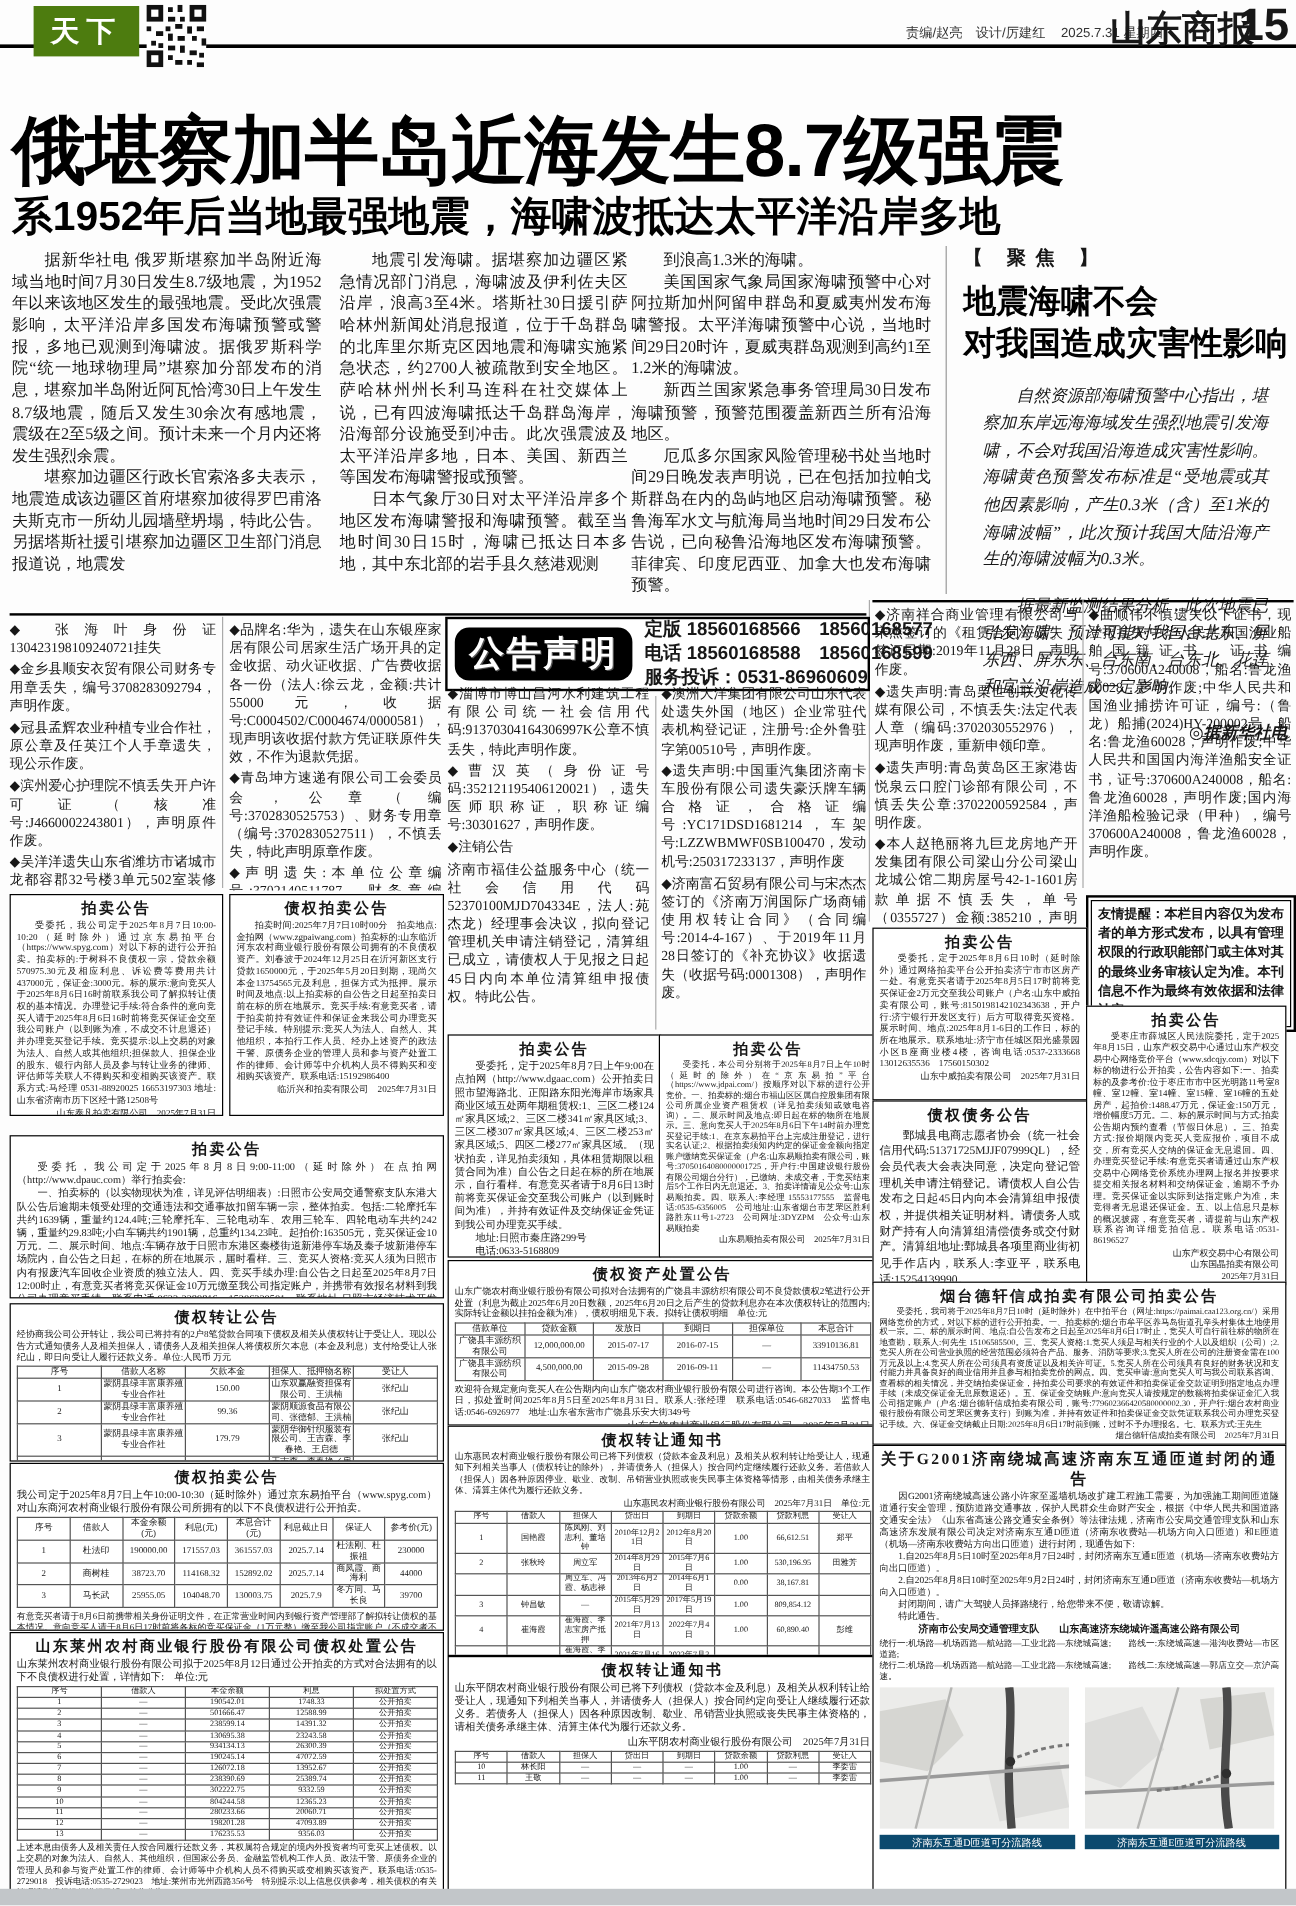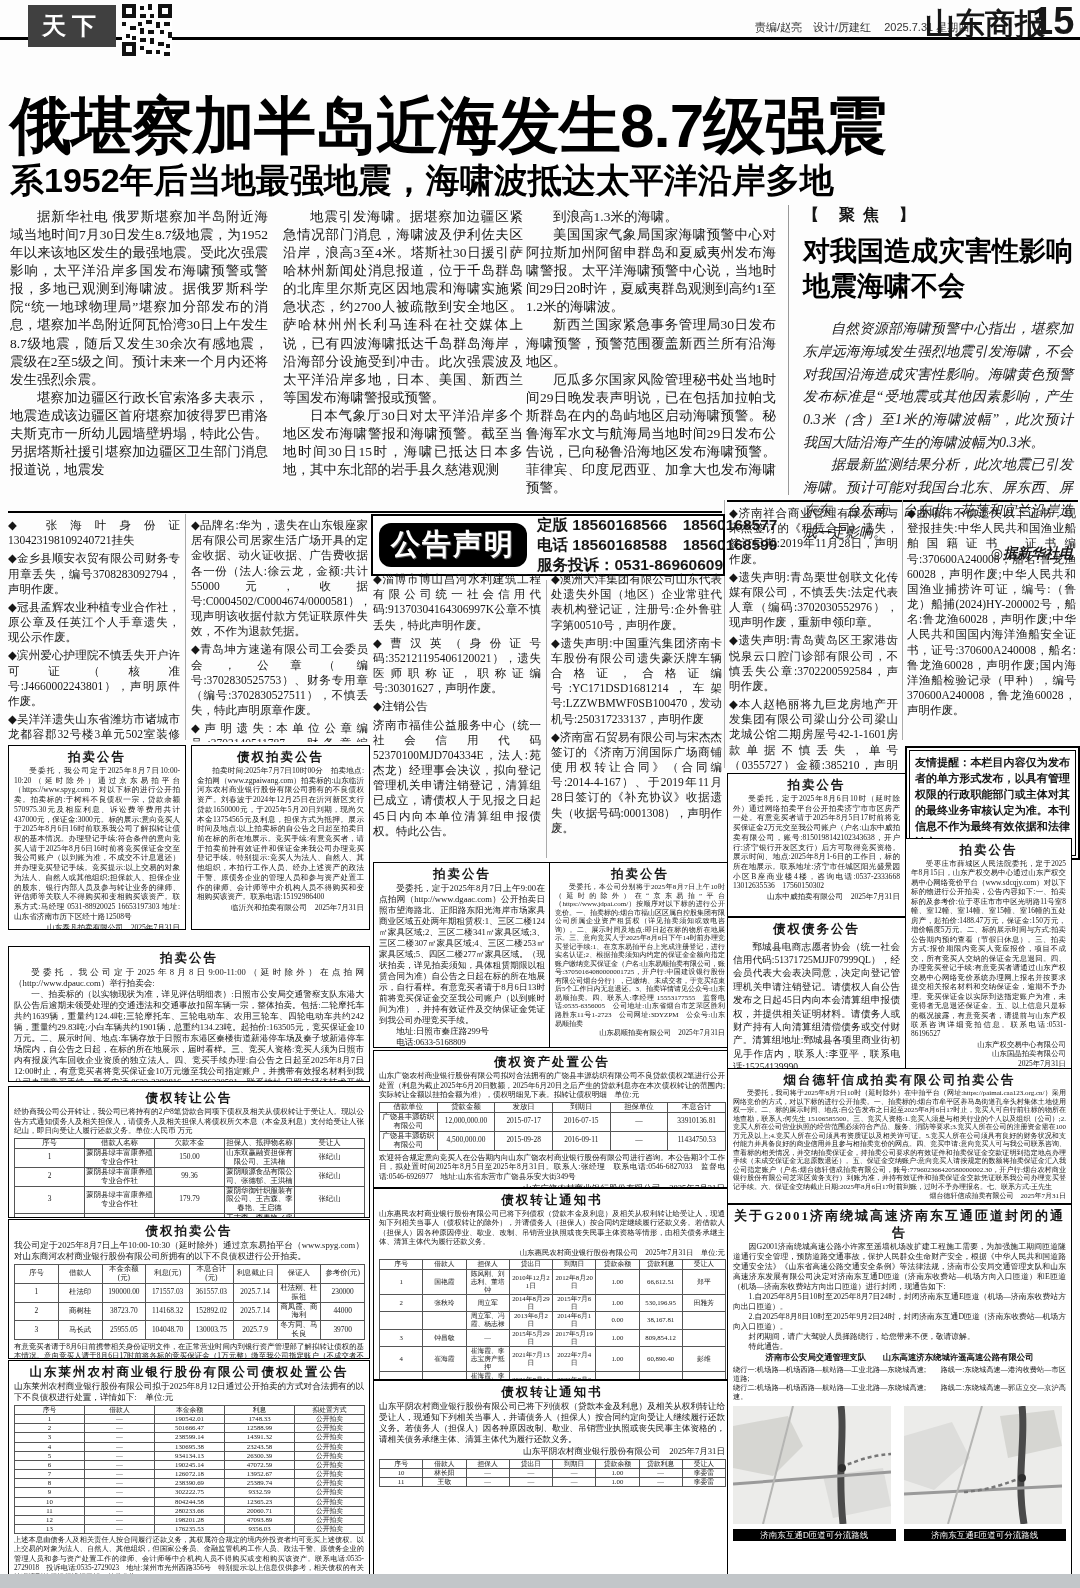--- a/index.html
+++ b/index.html
@@ -1,36 +1,36 @@
 <!DOCTYPE html>
 <html><head>
 <meta charset="utf-8">
 <style>
   html,body{margin:0;padding:0;background:#e9e9e9}
   .page{position:relative;width:1080px;height:1588px;margin:0 auto;background:#fdfdfd;
         font-family:"Liberation Serif","DejaVu Serif",serif;color:#171717;overflow:hidden}
   .abs{position:absolute}
   .rule{background:#000}
   
-  .hd-box{background:#404040;color:#fff;display:flex;align-items:center;justify-content:center;
+  .hd-box{background:#4d7c0f;color:#fff;display:flex;align-items:center;justify-content:center;
           font-size:24px;font-weight:700;letter-spacing:6px}
   .hd-meta{font-family:"Liberation Sans",sans-serif;font-size:11px;color:#333;white-space:nowrap}
   .hd-paper{font-family:"Liberation Sans",sans-serif;font-weight:900;font-size:30px;white-space:nowrap}
   .hd-page{font-family:"Liberation Sans",sans-serif;font-weight:700;font-size:38px;line-height:1}
   
   .headline{font-family:"Liberation Sans",sans-serif;font-weight:900;font-size:62px;
             letter-spacing:-1px;white-space:nowrap;color:#000}
   .subhead{font-family:"Liberation Sans",sans-serif;font-weight:900;font-size:34px;white-space:nowrap;color:#000}
   .story{font-size:13.5px;line-height:1.34;text-align:justify}
   .story .p{margin:0;text-indent:2em}
   .focus{border-left:1px solid #999;padding-left:14px}
   .focus-tag{font-size:16px;font-weight:700;letter-spacing:8px}
   .focus-title{font-family:"Liberation Sans",sans-serif;font-weight:900;font-size:27px;line-height:1.3;color:#000}
   .focus-body{font-style:italic;font-size:14px;line-height:1.62;text-align:justify}
-  .focus-body .p{margin:0;text-indent:2em}
+  .focus-body .p{margin:16px;text-indent:2em}
   .byline{text-align:right;font-weight:700;font-style:italic;font-size:14px}
   
   .ads{font-size:11.5px;line-height:1.32;text-align:justify;overflow:hidden}
   .ads .ad{margin-bottom:3px}
   .gg-wrap{border:2.5px solid #000;display:flex;align-items:center;padding:4px 6px;gap:10px;background:#fff}
   .gg-label{background:#000;color:#fff;border-radius:12px;font-family:"Liberation Sans",sans-serif;
             font-weight:900;font-size:29px;letter-spacing:2px;padding:2px 12px;white-space:nowrap;
             text-shadow:1px 1px 0 #555}
   .gg-nums{font-family:"Liberation Sans",sans-serif;font-weight:700;font-size:15.5px;line-height:1.3;white-space:nowrap}
   .gbox{border:1.5px solid #000;padding:3px 5px;font-size:8.6px;line-height:1.28;text-align:justify;
@@ -42,21 +42,21 @@
   .remind{border:2px solid #000;outline:1px solid #000;outline-offset:-5px;padding:7px 8px;
           font-size:11px;line-height:1.45;text-align:justify;font-weight:700;background:#fff}
   .tbl{display:table;width:100%;border-collapse:collapse;font-size:7.4px;line-height:1.2;margin:2px 0;
        table-layout:fixed}
   .tr{display:table-row}
   .tr>div{display:table-cell;border:1px solid #555;padding:0 1px;text-align:center;vertical-align:middle;
           overflow:hidden;word-break:break-all}
   .tbl .tr:first-child>div{font-weight:400}
   .map-row{display:flex;gap:8px;justify-content:space-between;margin-top:3px}
   .map-cell{flex:1}
-  .map-cap{background:#000000;color:#fff;font-size:8.5px;text-align:center;padding:1px 0;margin-top:2px}
+  .map-cap{background:#0c4a6e;color:#fff;font-size:8.5px;text-align:center;padding:1px 0;margin-top:2px}
   .vline{background:#aaa;width:1px}
   .hline{background:#000;height:1.5px}
   .gray-strip{background:#c2c6c9}
 </style>
 </head>
 <body>
 
 <div class="page">
 
   <div class="abs rule" style="left:0;top:37px;width:1080px;height:3px"></div>
@@ -119,22 +119,22 @@
   <div class="abs story" style="left:526px;top:208px;width:250px;height:286px;overflow:hidden">
       <p class="p">到浪高1.3米的海啸。</p>
       <p class="p">美国国家气象局国家海啸预警中心对阿拉斯加州阿留申群岛和夏威夷州发布海啸警报。太平洋海啸预警中心说，当地时间29日20时许，夏威夷群岛观测到高约1至1.2米的海啸波。</p>
       <p class="p">新西兰国家紧急事务管理局30日发布海啸预警，预警范围覆盖新西兰所有沿海地区。</p>
       <p class="p">厄瓜多尔国家风险管理秘书处当地时间29日晚发表声明说，已在包括加拉帕戈斯群岛在内的岛屿地区启动海啸预警。秘鲁海军水文与航海局当地时间29日发布公告说，已向秘鲁沿海地区发布海啸预警。菲律宾、印度尼西亚、加拿大也发布海啸预警。</p>
     </div>
 
   <div class="abs focus" style="left:788px;top:205px;width:270px;height:290px">
     <div class="focus-tag">【 聚焦 】</div>
     <div class="focus-title" style="margin-top:8px">
+      <div>地震海啸不会</div>
       <div>对我国造成灾害性影响</div>
-      <div>地震海啸不会</div>
     </div>
     <div class="focus-body" style="margin-top:14px">
         <p class="p">自然资源部海啸预警中心指出，堪察加东岸远海海域发生强烈地震引发海啸，不会对我国沿海造成灾害性影响。海啸黄色预警发布标准是“受地震或其他因素影响，产生0.3米（含）至1米的海啸波幅”，此次预计我国大陆沿海产生的海啸波幅为0.3米。</p>
         <p class="p">据最新监测结果分析，此次地震已引发海啸。预计可能对我国台北东、屏东西、屏东东、台东南、台东北、花莲和宜兰沿岸造成一定影响。</p>
       </div>
     <div class="byline">◎据新华社电</div>
   </div>
 
   <div class="abs hline" style="left:8px;top:511px;width:714px"></div>
   <div class="abs hline" style="left:727px;top:500px;width:351px"></div>

